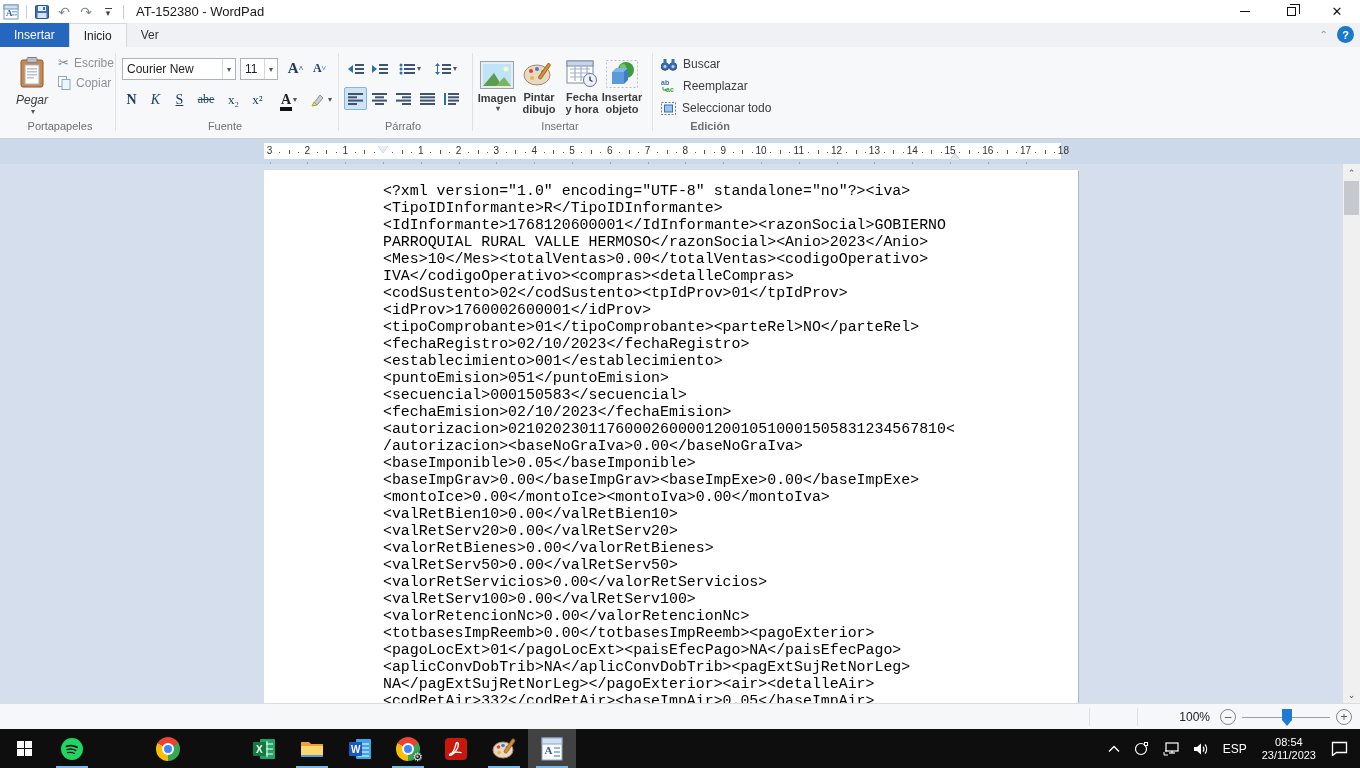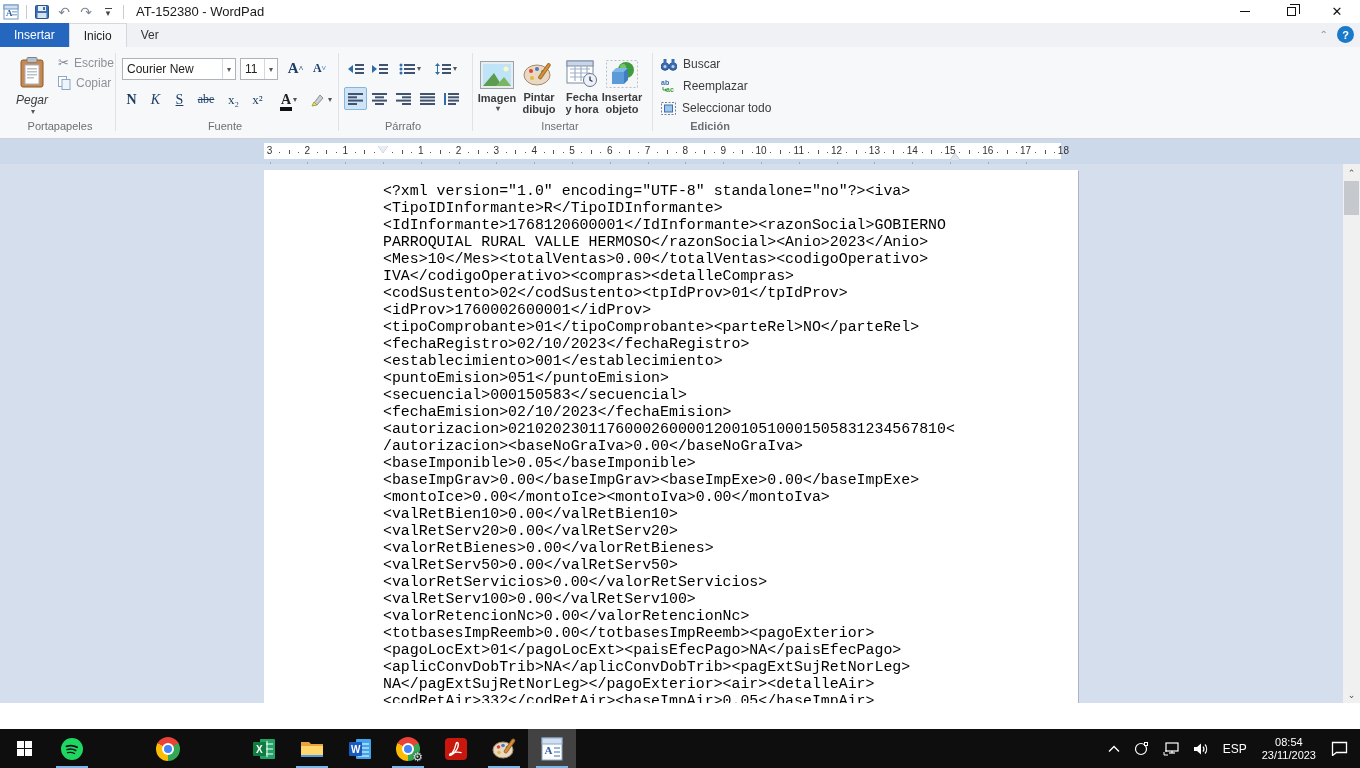--- a/index.html
+++ b/index.html
@@ -564,20 +564,33 @@
       <div class="sarrow" style="top:0;">
           <span>⌃</span>
         </div>
       <div id="sthumb"></div>
       <div class="sarrow" style="bottom:0;">
           <span>⌄</span>
         </div>
     </div>
   </div>
 
+  <div id="statusbar">
+    <div class="ssep" style="right:270px;"></div>
+    <div class="ssep" style="right:222px;"></div>
+    <span id="zoomlvl">100%</span>
+    <div class="zbtn" style="right:124px;">
+        <span>–</span>
+      </div>
+    <div id="ztrack"></div>
+    <div id="zthumb"></div>
+    <div class="zbtn" style="right:8px;">
+        <span>+</span>
+      </div>
+  </div>
 
   <div id="taskbar">
     <div id="startbtn">
       <span class="winlogo">
           <div></div>
           <div></div>
           <div></div>
           <div></div>
         </span>
     </div>

